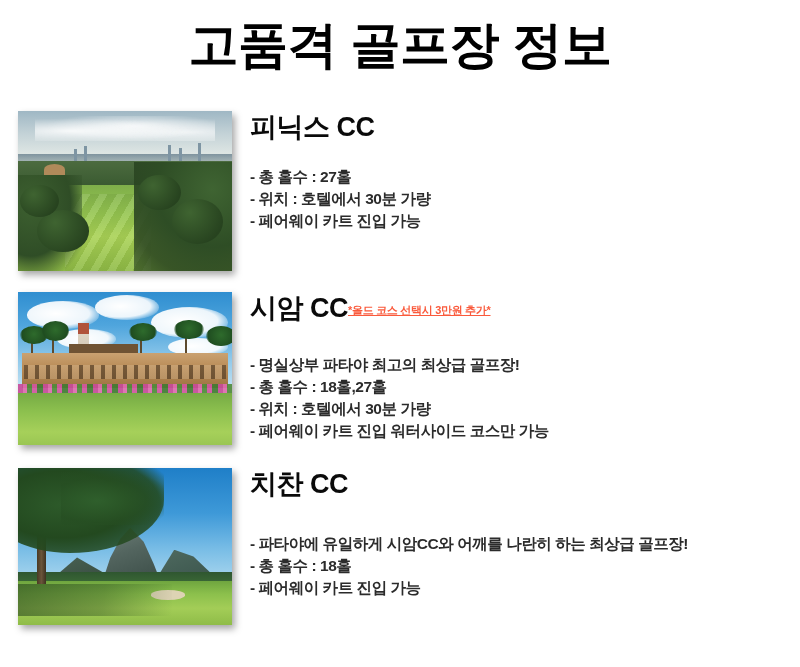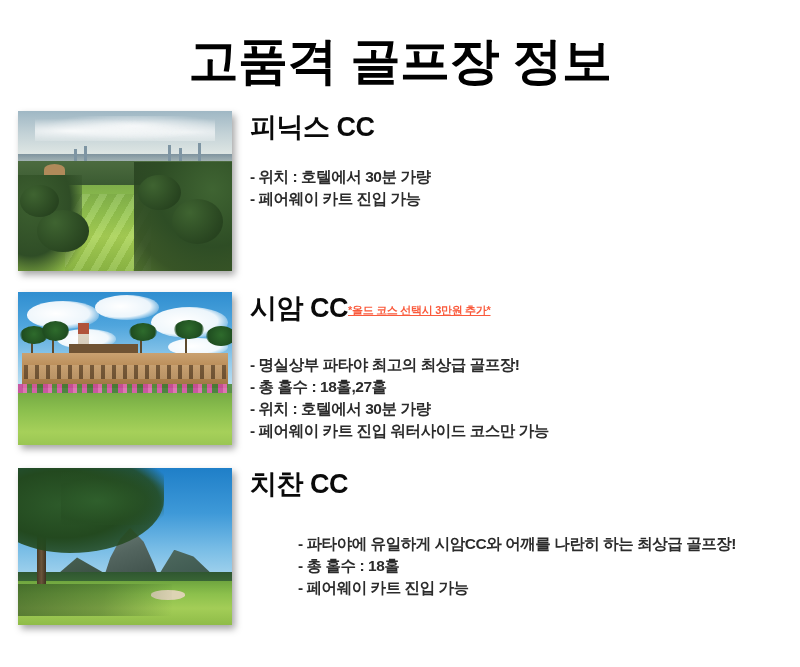--- a/index.html
+++ b/index.html
@@ -18,21 +18,21 @@
 
   
   .page-title {
     width: 100%;
     text-align: center;
     font-size: 50px;
     font-weight: 900;
     letter-spacing: -0.5px;
     color: #000000;
     line-height: 1;
-    padding-top: 36px;
+    padding-top: 20px;
     margin: 0;
     white-space: nowrap;
   }
 
   
   .section {
     position: absolute;
     left: 0;
     width: 800px;
     display: flex;
@@ -231,21 +231,21 @@
     color: #2b2b2b;
     line-height: 1.42;
     letter-spacing: -0.45px;
     margin: 0;
     max-width: 525px;
     text-indent: -13px;
     padding-left: 13px;
   }
   #section-1 .bullets { margin-top: 30px; }
   #section-2 .bullets { margin-top: 33px; }
-  #section-2 .bullets li { max-width: 545px; margin-left: 48px; }
+  #section-2 .bullets li { max-width: 545px; }
 </style>
 </head>
 <body>
 
 <h1 class="page-title">고품격 골프장 정보</h1>
 
 <div class="section" id="section-0">
 
   <div class="photo-wrap" id="photo-0">
     <div class="photo">
@@ -268,20 +268,21 @@
       <div class="layer p1-tree" style="left:72%;top:55%;width:24%;height:28%;"></div>
       <div class="layer" style="left:12%;top:33%;width:10%;height:7%;background:#b08a5a;border-radius:50% 50% 0 0;"></div>
     </div>
   </div>
 
   <div class="text-col">
     <h2 class="course-name">
       <span>피닉스 CC</span>
     </h2>
     <ul class="bullets">
+      <li>- 총 홀수 : 27홀</li>
       <li>- 위치 : 호텔에서 30분 가량</li>
       <li>- 페어웨이 카트 진입 가능</li>
     </ul>
   </div>
 </div>
 
 <div class="section" id="section-1">
 
   <div class="photo-wrap" id="photo-1">
     <div class="photo">

